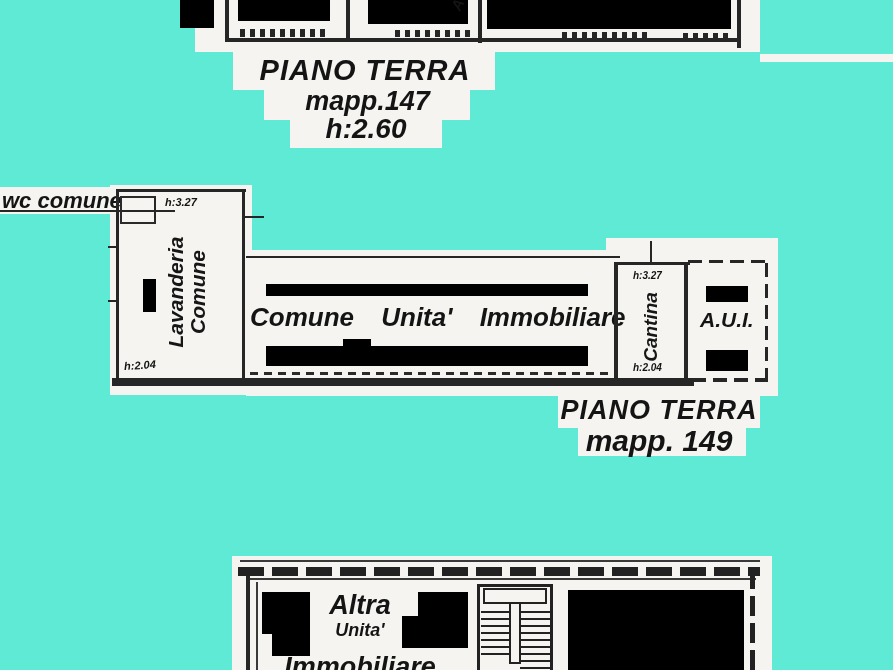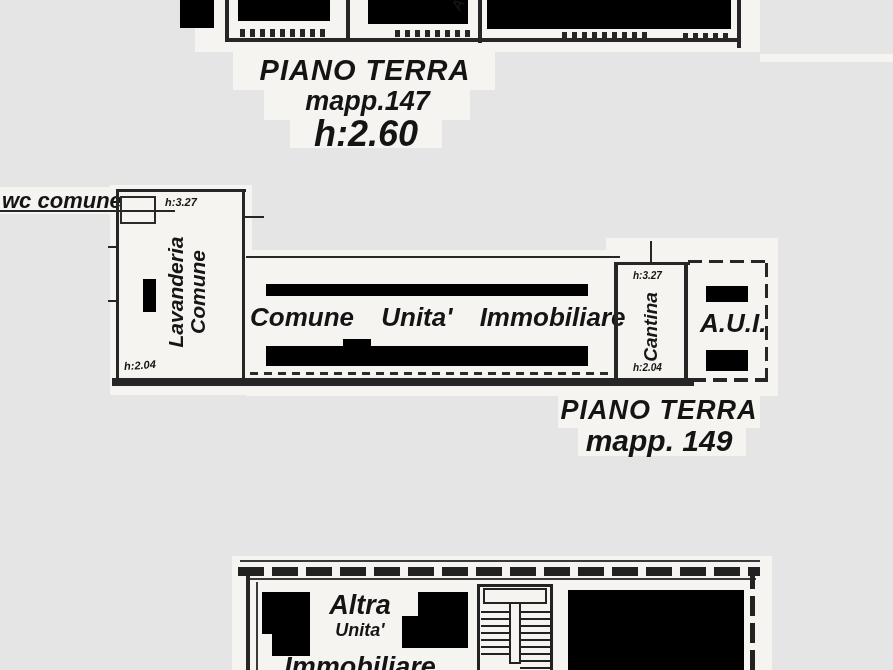--- a/index.html
+++ b/index.html
@@ -1,18 +1,18 @@
 <!DOCTYPE html>
 <html><head>
 <meta charset="utf-8">
 <style>
   html,body{margin:0;padding:0;background:#000;}
   #stage{
     position:relative;width:893px;height:670px;overflow:hidden;
-    background:#e5e5e5;
+    background:#5eead4;
     font-family:"Liberation Sans", sans-serif;
     color:#161616;
   }
   .patch{position:absolute;background:#f5f4f1;}
   .wall{position:absolute;background:#262626;}
   .wall-soft{position:absolute;background:#3a3a3a;}
   .blk{position:absolute;background:#000;}
   .txt{position:absolute;font-weight:bold;font-style:italic;color:#141414;white-space:nowrap;}
   .center{text-align:center;}
   .vtext{position:absolute;display:flex;flex-direction:column;align-items:center;justify-content:center;
@@ -50,21 +50,21 @@
     <div class="hatch-h" style="left:562px;top:32px;width:85px;height:7px"></div>
     <div class="hatch-h" style="left:683px;top:33px;width:50px;height:7px"></div>
 
     <div class="txt" style="left:452px;top:-4px;font-size:15px;transform:rotate(-65deg)">A</div>
 
     <div class="patch" style="left:233px;top:50px;width:262px;height:40px"></div>
     <div class="patch" style="left:264px;top:88px;width:206px;height:32px"></div>
     <div class="patch" style="left:290px;top:114px;width:152px;height:34px"></div>
     <div class="txt center" style="left:240px;top:54px;width:250px;font-size:29px;letter-spacing:1px">PIANO TERRA</div>
     <div class="txt center" style="left:265px;top:86px;width:205px;font-size:27px">mapp.147</div>
-    <div class="txt center" style="left:290px;top:113px;width:152px;font-size:36px">h:2.60</div>
+    <div class="txt center" style="left:290px;top:113px;width:152px;font-size:28px">h:2.60</div>
   </div>
 
   <div>
 
     <div class="patch" style="left:0;top:187px;width:120px;height:27px"></div>
     <div class="patch" style="left:110px;top:185px;width:142px;height:210px"></div>
     <div class="patch" style="left:246px;top:250px;width:376px;height:146px"></div>
     <div class="patch" style="left:606px;top:238px;width:172px;height:158px"></div>
     <div class="patch" style="left:558px;top:392px;width:202px;height:36px"></div>
     <div class="patch" style="left:578px;top:424px;width:168px;height:32px"></div>
@@ -104,21 +104,21 @@
     <div class="wall" style="left:614px;top:262px;width:4px;height:118px"></div>
     <div class="wall" style="left:684px;top:262px;width:4px;height:118px"></div>
     <div class="txt" style="left:633px;top:270px;font-size:10px">h:3.27</div>
     <div class="vtext" style="left:607px;top:317px;width:88px;height:20px;font-size:19px">Cantina</div>
     <div class="txt" style="left:633px;top:362px;font-size:10px">h:2.04</div>
 
     <div class="dash-h" style="left:688px;top:260px;width:82px;height:3px"></div>
     <div class="dash-v" style="left:765px;top:260px;width:3px;height:122px"></div>
     <div class="dash-h" style="left:692px;top:378px;width:76px;height:4px"></div>
     <div class="blk" style="left:706px;top:286px;width:42px;height:16px"></div>
-    <div class="txt" style="left:700px;top:308px;font-size:26px">A.U.I.</div>
+    <div class="txt" style="left:700px;top:308px;font-size:21px">A.U.I.</div>
     <div class="blk" style="left:706px;top:350px;width:42px;height:21px"></div>
 
     <div class="txt center" style="left:560px;top:395px;width:198px;font-size:27px;letter-spacing:1px">PIANO TERRA</div>
     <div class="txt center" style="left:578px;top:424px;width:162px;font-size:30px">mapp. 149</div>
   </div>
 
   <div>
     <div class="patch" style="left:232px;top:556px;width:540px;height:114px"></div>
 
     <div class="wall-soft" style="left:240px;top:560px;width:520px;height:2px"></div>

